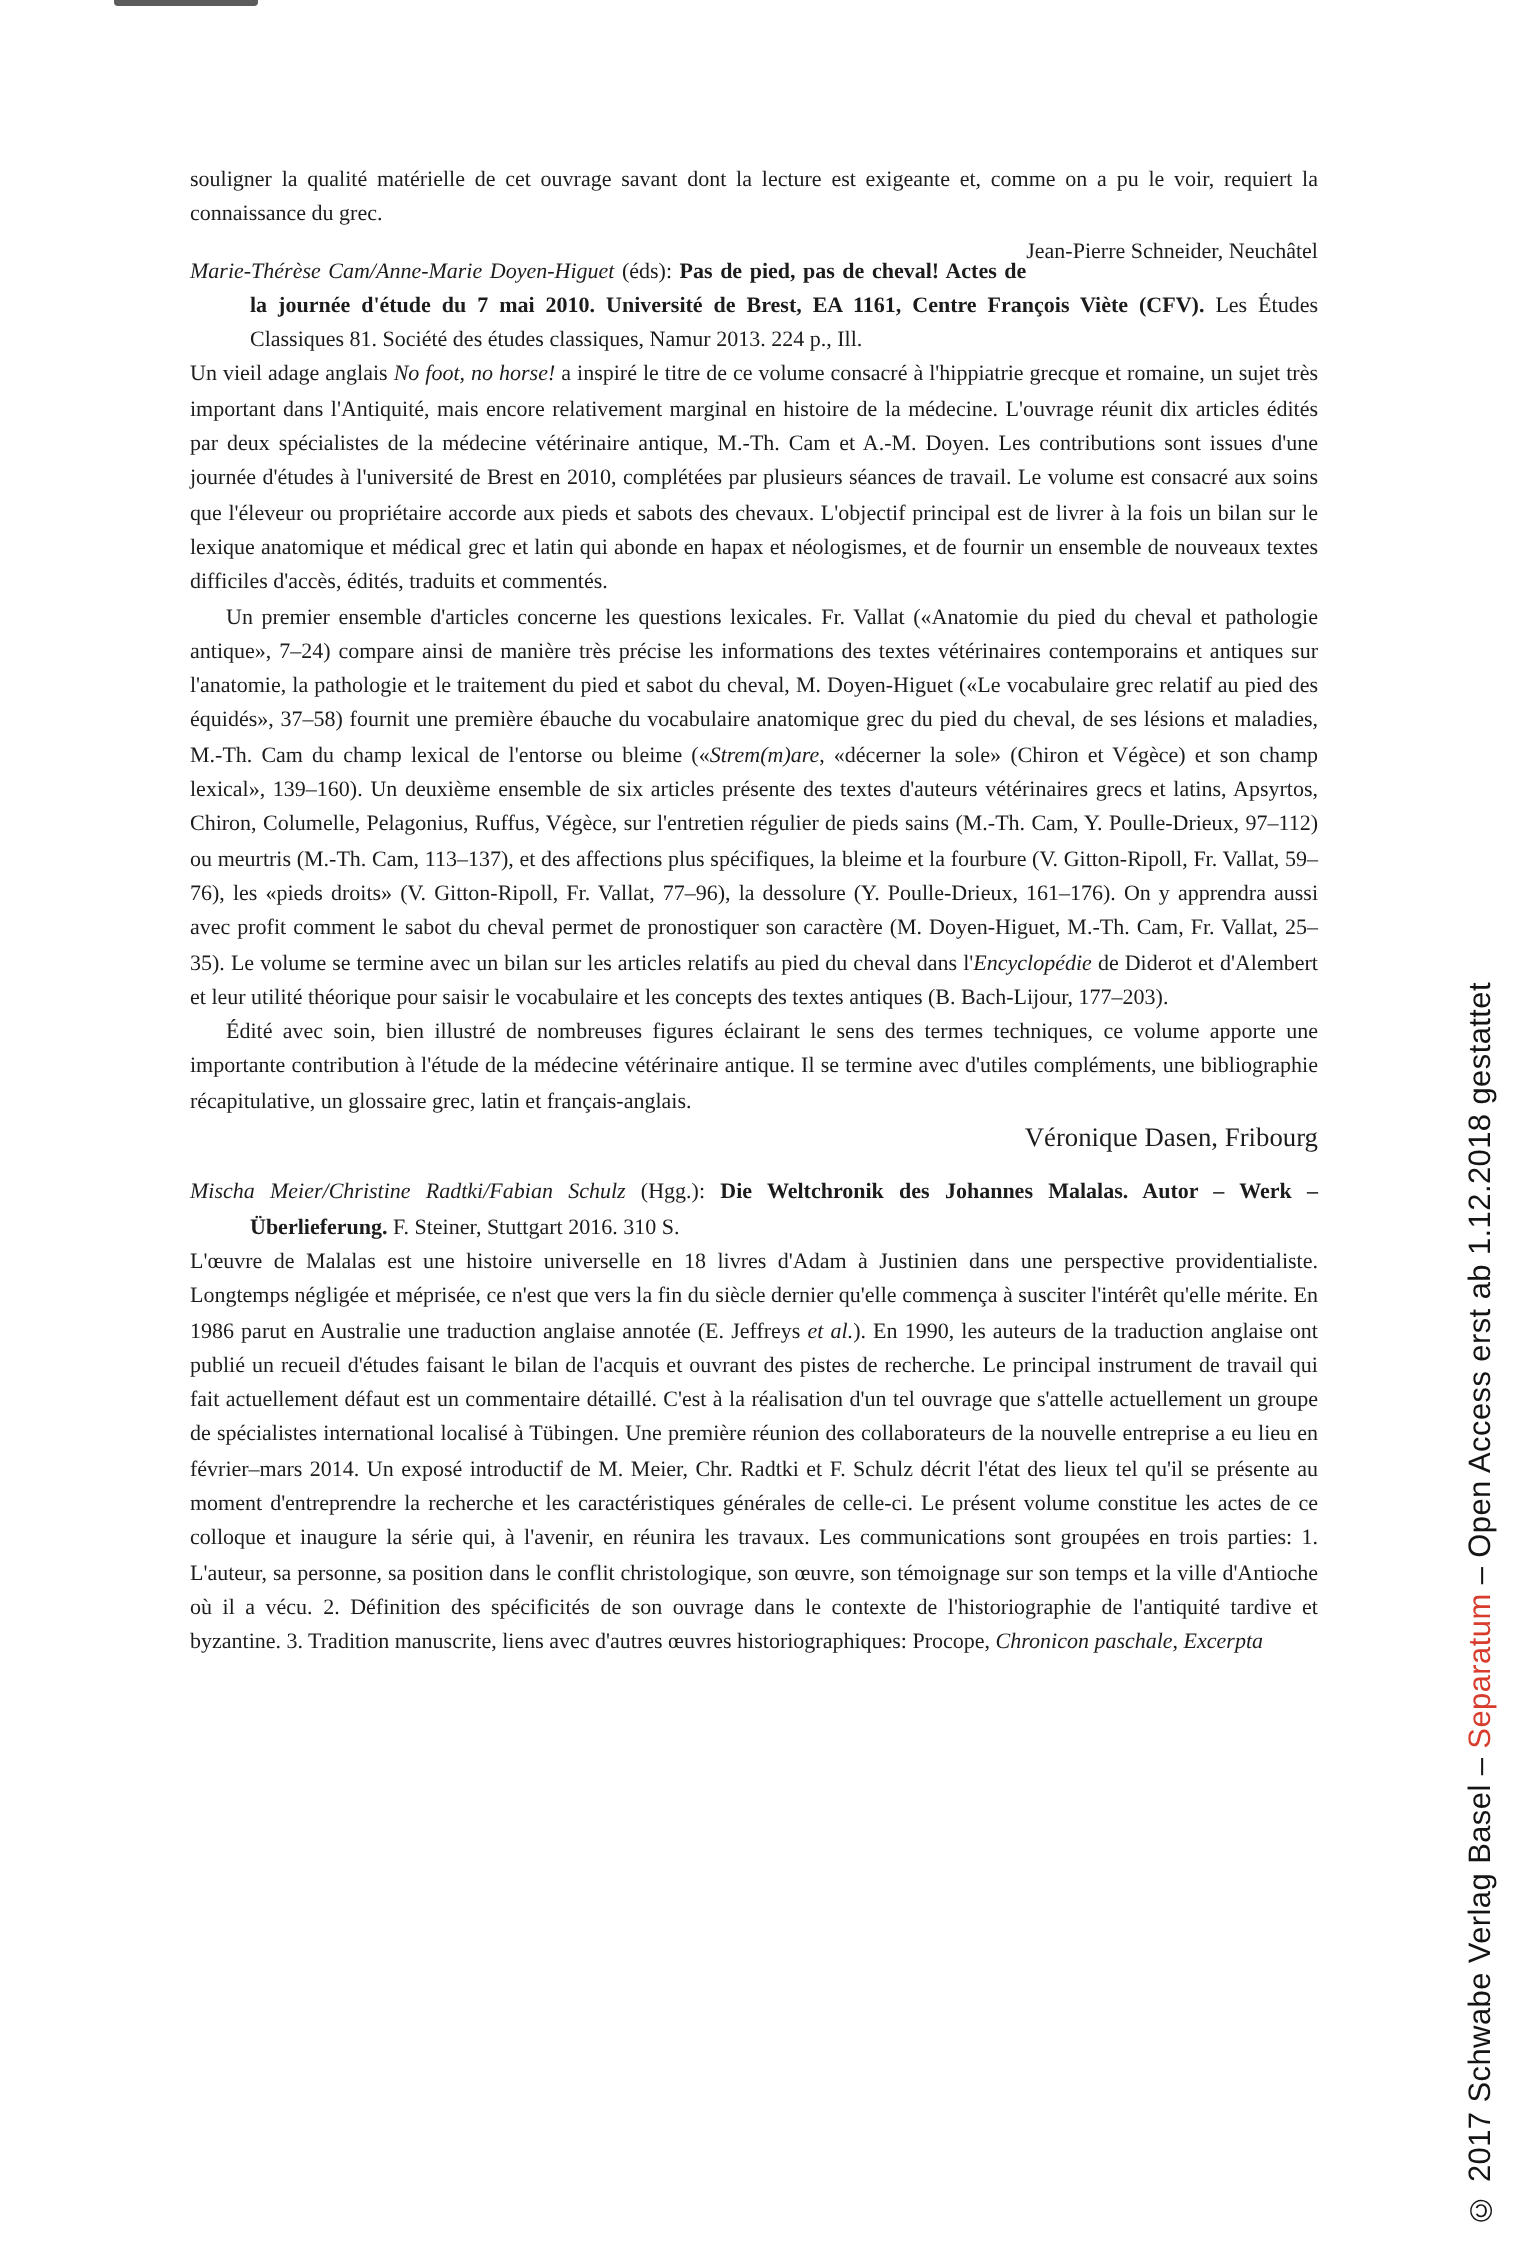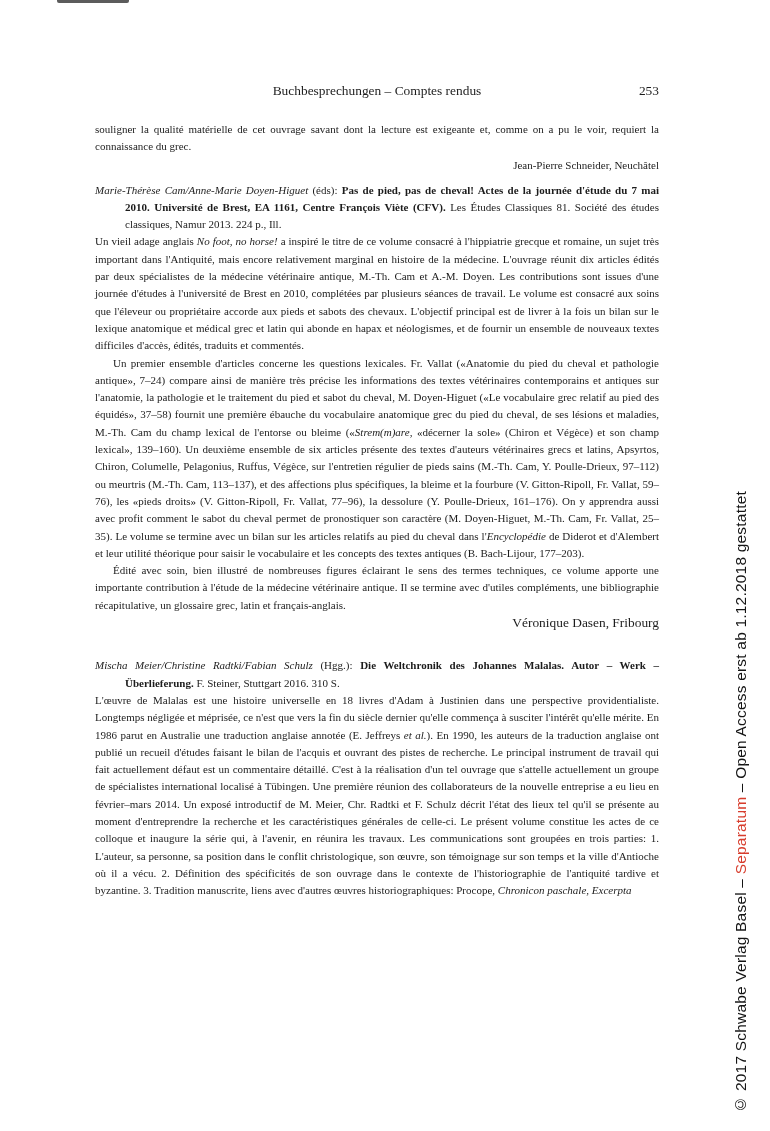--- a/index.html
+++ b/index.html
@@ -36,21 +36,21 @@
   .running-head .pagenum { position: absolute; right: 0; top: 0; }
   p.para, p.heading {
     margin: 0;
     font-size: 11px;
     line-height: 17.3px;
     text-align: justify;
   }
   p.heading {
     padding-left: 30px;
     text-indent: -30px;
-    margin-top: 26px;
+    margin-top: 11px;
   }
   p.para.indent { text-indent: 18px; }
   .run-italic { font-style: italic; }
   .run-bold { font-weight: bold; }
   .signature { float: right; margin-top: 19px; }
   .signature-line {
     font-size: 13.4px;
     line-height: 17.3px;
     text-align: right;
   }
@@ -70,24 +70,20 @@
 </style>
 </head>
 <body>
 
 <div class="page">
 
   <div class="scan-artifact"></div>
 
   <div class="content">
 
-    <div class="running-head">
-      <span class="title">Buchbesprechungen – Comptes rendus</span>
-      <span class="pagenum">253</span>
-    </div>
 
     <p class="para"><span><span>souligner la qualité matérielle de cet ouvrage savant dont la lecture est exigeante et, comme on a pu le voir, requiert la connaissance du grec. </span></span><span class="signature">Jean-Pierre Schneider, Neuchâtel</span></p>
 
     <p class="heading"><span><span class="run-italic">Marie-Thérèse Cam/Anne-Marie Doyen-Higuet</span><span> (éds): </span><span class="run-bold">Pas de pied, pas de cheval! Actes de la journée d'étude du 7 mai 2010. Université de Brest, EA 1161, Centre François Viète (CFV).</span><span> Les Études Classiques 81. Société des études classiques, Namur 2013. 224 p., Ill.</span></span></p>
     <p class="para"><span>Un vieil adage anglais </span><span class="run-italic">No foot, no horse!</span><span> a inspiré le titre de ce volume consacré à l'hippiatrie grecque et romaine, un sujet très important dans l'Antiquité, mais encore relativement marginal en histoire de la médecine. L'ouvrage réunit dix articles édités par deux spécialistes de la médecine vétérinaire antique, M.-Th. Cam et A.-M. Doyen. Les contributions sont issues d'une journée d'études à l'université de Brest en 2010, complétées par plusieurs séances de travail. Le volume est consacré aux soins que l'éleveur ou propriétaire accorde aux pieds et sabots des chevaux. L'objectif principal est de livrer à la fois un bilan sur le lexique anatomique et médical grec et latin qui abonde en hapax et néologismes, et de fournir un ensemble de nouveaux textes difficiles d'accès, édités, traduits et commentés.</span></p>
     <p class="para indent"><span>Un premier ensemble d'articles concerne les questions lexicales. Fr. Vallat («Anatomie du pied du cheval et pathologie antique», 7–24) compare ainsi de manière très précise les informations des textes vétérinaires contemporains et antiques sur l'anatomie, la pathologie et le traitement du pied et sabot du cheval, M. Doyen-Higuet («Le vocabulaire grec relatif au pied des équidés», 37–58) fournit une première ébauche du vocabulaire anatomique grec du pied du cheval, de ses lésions et maladies, M.-Th. Cam du champ lexical de l'entorse ou bleime («</span><span class="run-italic">Strem(m)are</span><span>, «décerner la sole» (Chiron et Végèce) et son champ lexical», 139–160). Un deuxième ensemble de six articles présente des textes d'auteurs vétérinaires grecs et latins, Apsyrtos, Chiron, Columelle, Pelagonius, Ruffus, Végèce, sur l'entretien régulier de pieds sains (M.-Th. Cam, Y. Poulle-Drieux, 97–112) ou meurtris (M.-Th. Cam, 113–137), et des affections plus spécifiques, la bleime et la fourbure (V. Gitton-Ripoll, Fr. Vallat, 59–76), les «pieds droits» (V. Gitton-Ripoll, Fr. Vallat, 77–96), la dessolure (Y. Poulle-Drieux, 161–176). On y apprendra aussi avec profit comment le sabot du cheval permet de pronostiquer son caractère (M. Doyen-Higuet, M.-Th. Cam, Fr. Vallat, 25–35). Le volume se termine avec un bilan sur les articles relatifs au pied du cheval dans l'</span><span class="run-italic">Encyclopédie</span><span> de Diderot et d'Alembert et leur utilité théorique pour saisir le vocabulaire et les concepts des textes antiques (B. Bach-Lijour, 177–203).</span></p>
     <p class="para indent"><span>Édité avec soin, bien illustré de nombreuses figures éclairant le sens des termes techniques, ce volume apporte une importante contribution à l'étude de la médecine vétérinaire antique. Il se termine avec d'utiles compléments, une bibliographie récapitulative, un glossaire grec, latin et français-anglais.</span></p>
     <div class="signature-line">Véronique Dasen, Fribourg</div>
 
     <p class="heading"><span><span class="run-italic">Mischa Meier/Christine Radtki/Fabian Schulz</span><span> (Hgg.): </span><span class="run-bold">Die Weltchronik des Johannes Malalas. Autor – Werk – Überlieferung.</span><span> F. Steiner, Stuttgart 2016. 310 S.</span></span></p>

